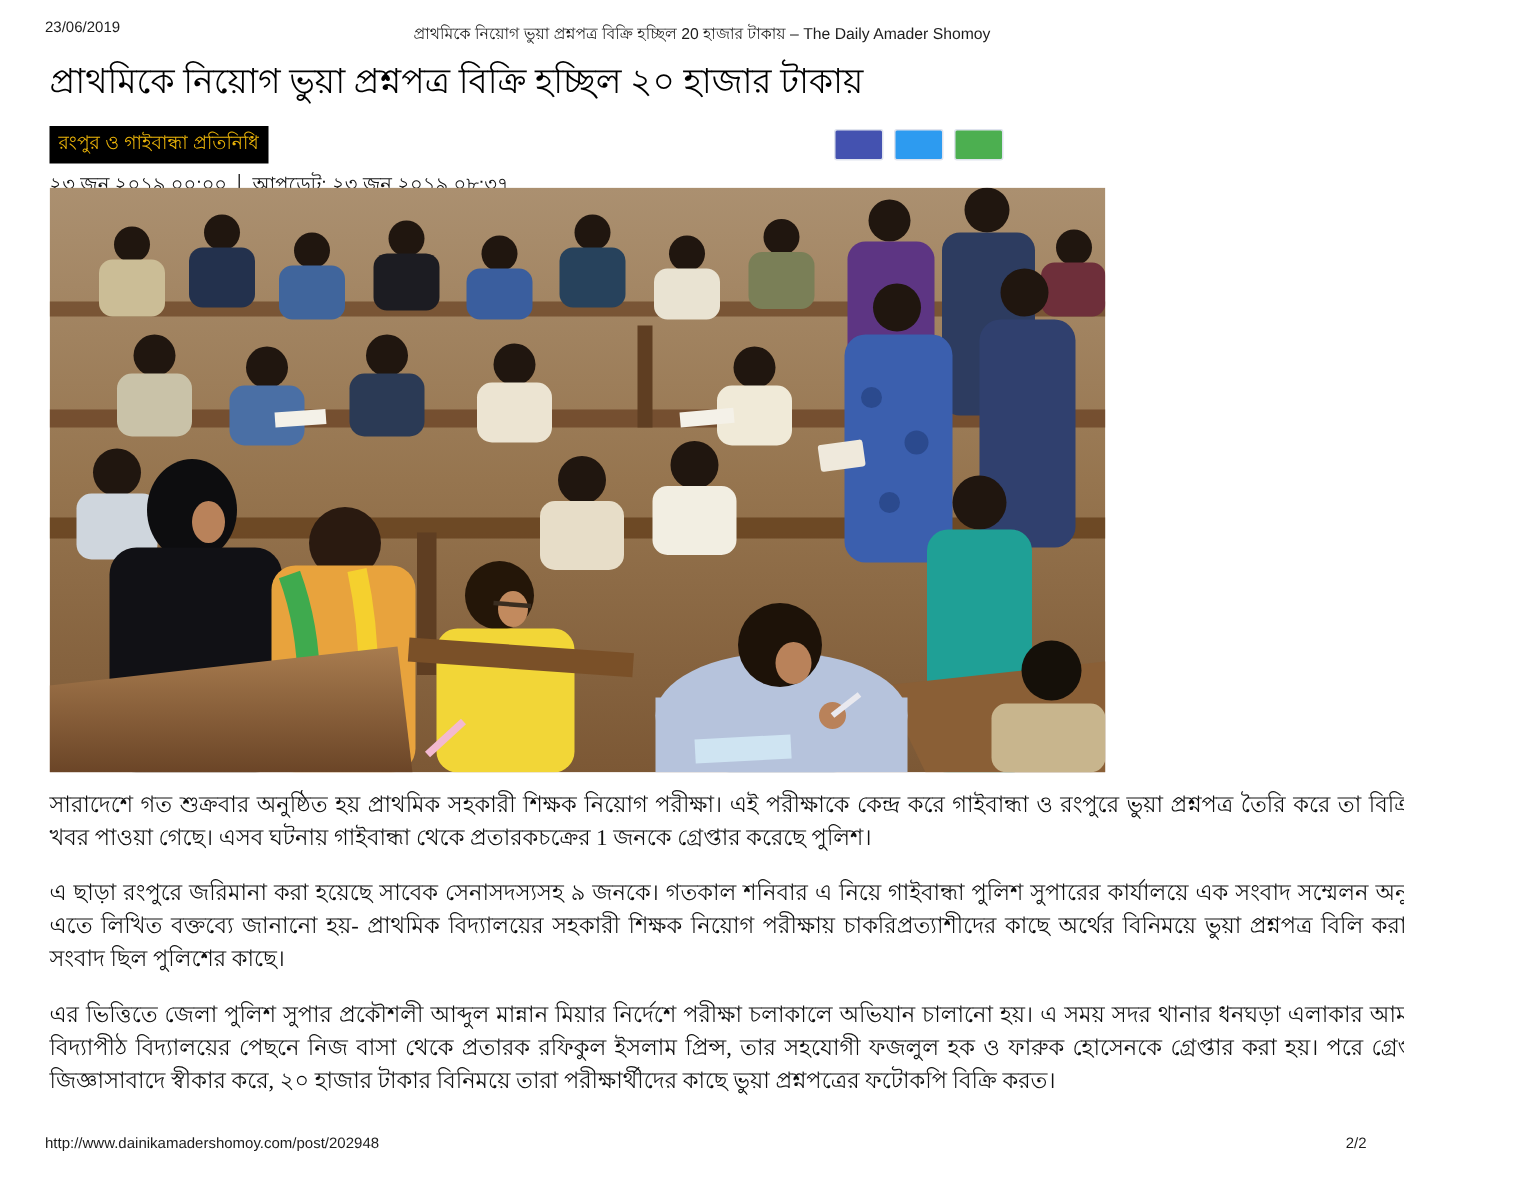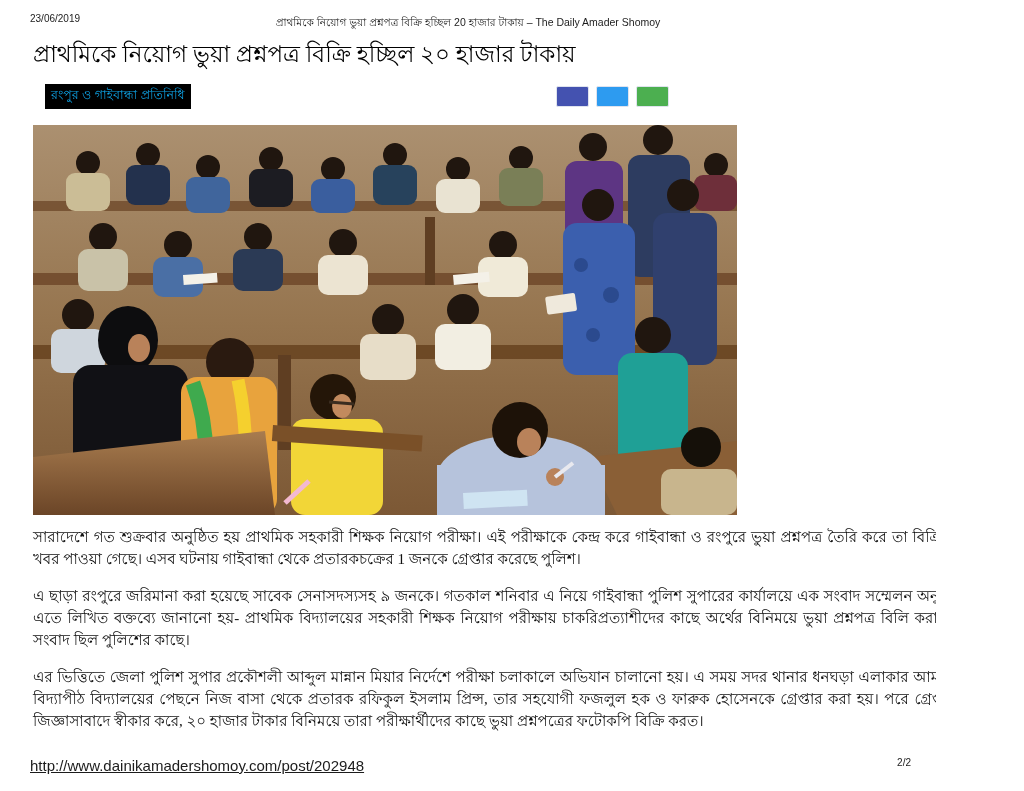--- a/index.html
+++ b/index.html
@@ -2,29 +2,29 @@
 <html><head>
 <meta charset="utf-8">
 <style>
   html,body{margin:0;padding:0;background:#fff;}
   .page{position:relative;width:936px;height:791px;background:#fff;overflow:hidden;
         font-family:"Liberation Sans",sans-serif;color:#000;}
 
   
   .ph-date{position:absolute;left:30px;top:13px;font-size:10px;color:#1c1c1c;}
   .ph-title{position:absolute;left:0;top:15px;width:100%;text-align:center;font-size:10.5px;color:#1c1c1c;}
-  .foot-url{position:absolute;left:30px;top:757px;font-size:15px;color:#1c1c1c;text-decoration:underline;}
+  .foot-url{position:absolute;left:30px;top:757px;font-size:10px;color:#1c1c1c;}
   .foot-page{position:absolute;right:25px;top:757px;font-size:10px;color:#1c1c1c;}
 
   
   .article{position:absolute;left:33px;top:40px;width:958px;}
   .headline{font-size:23px;line-height:30px;font-weight:400;margin:0;color:#000;
             font-family:"Liberation Serif",serif;}
-  .byline-chip{display:inline-block;background:#000;color:#0ea5e9;font-size:12.5px;
-               padding:2px 6px 3px;margin-top:14px;margin-left:12px;}
+  .byline-chip{display:inline-block;background:#000;color:#eab308;font-size:12.5px;
+               padding:2px 6px 3px;margin-top:14px;}
   .dateline{margin-top:4px;font-size:13px;color:#111;display:flex;align-items:center;}
   .dateline .sep{display:inline-block;width:1px;height:15px;background:#333;margin:0 8px;}
 
   .share-row{position:absolute;left:523px;top:46px;display:flex;gap:7px;}
   .share-btn{width:31px;height:19px;border-radius:2px;border:1px solid #dfe3ee;cursor:pointer;}
   .share-btn.fb{background:#4452b0;}
   .share-btn.tw{background:#2d9bf0;}
   .share-btn.gr{background:#4caf50;}
 
   .photo{position:absolute;left:0;top:85px;width:704px;height:390px;overflow:hidden;}
@@ -40,20 +40,25 @@
 <div class="page">
 
   <div class="ph-date">23/06/2019</div>
   <div class="ph-title">প্রাথমিকে নিয়োগ ভুয়া প্রশ্নপত্র বিক্রি হচ্ছিল 20 হাজার টাকায় – The Daily Amader Shomoy</div>
 
   <div class="article">
     <h1 class="headline">প্রাথমিকে নিয়োগ ভুয়া প্রশ্নপত্র বিক্রি হচ্ছিল ২০ হাজার টাকায়</h1>
 
     <div>
       <span class="byline-chip">রংপুর ও গাইবান্ধা প্রতিনিধি</span>
+    </div>
+    <div class="dateline">
+      <span>২৩ জুন ২০১৯ ০০:০০</span>
+      <span class="sep"></span>
+      <span>আপডেট: ২৩ জুন ২০১৯ ০৮:৩৭</span>
     </div>
 
     <div class="share-row">
       <div class="share-btn fb"></div>
       <div class="share-btn tw"></div>
       <div class="share-btn gr"></div>
     </div>
 
     <div class="photo">
       <svg viewBox="0 0 704 390" preserveAspectRatio="none">

